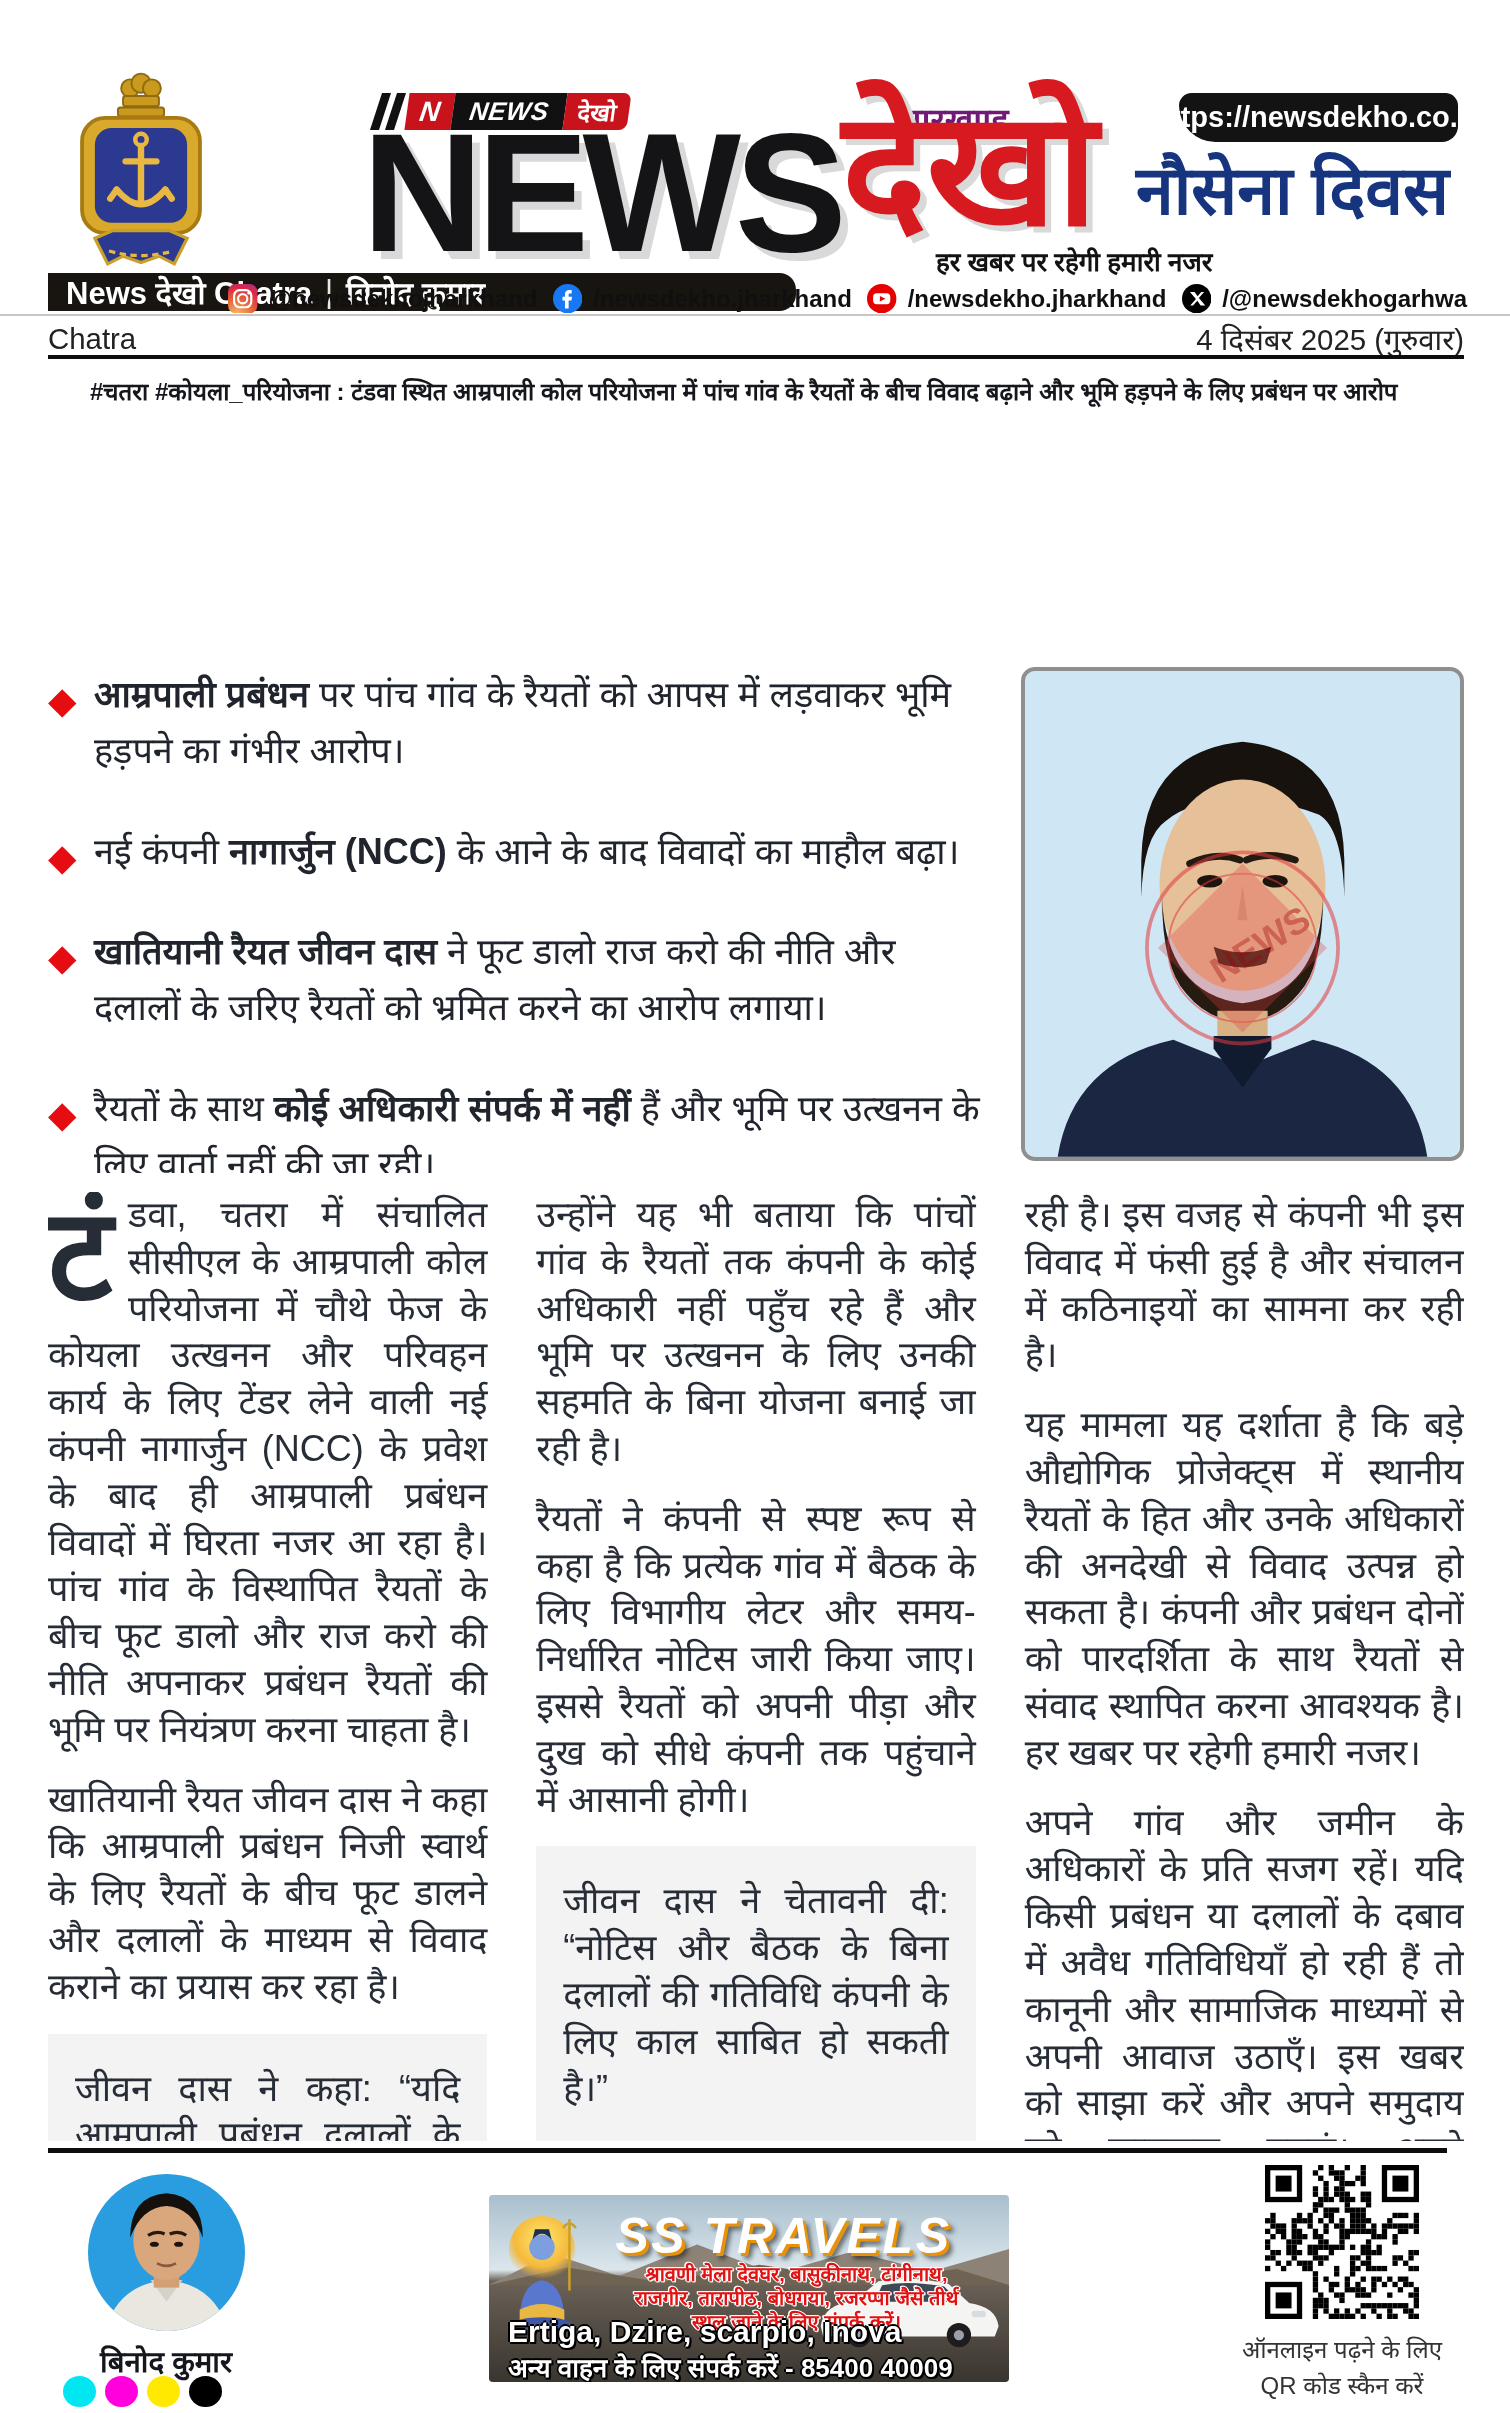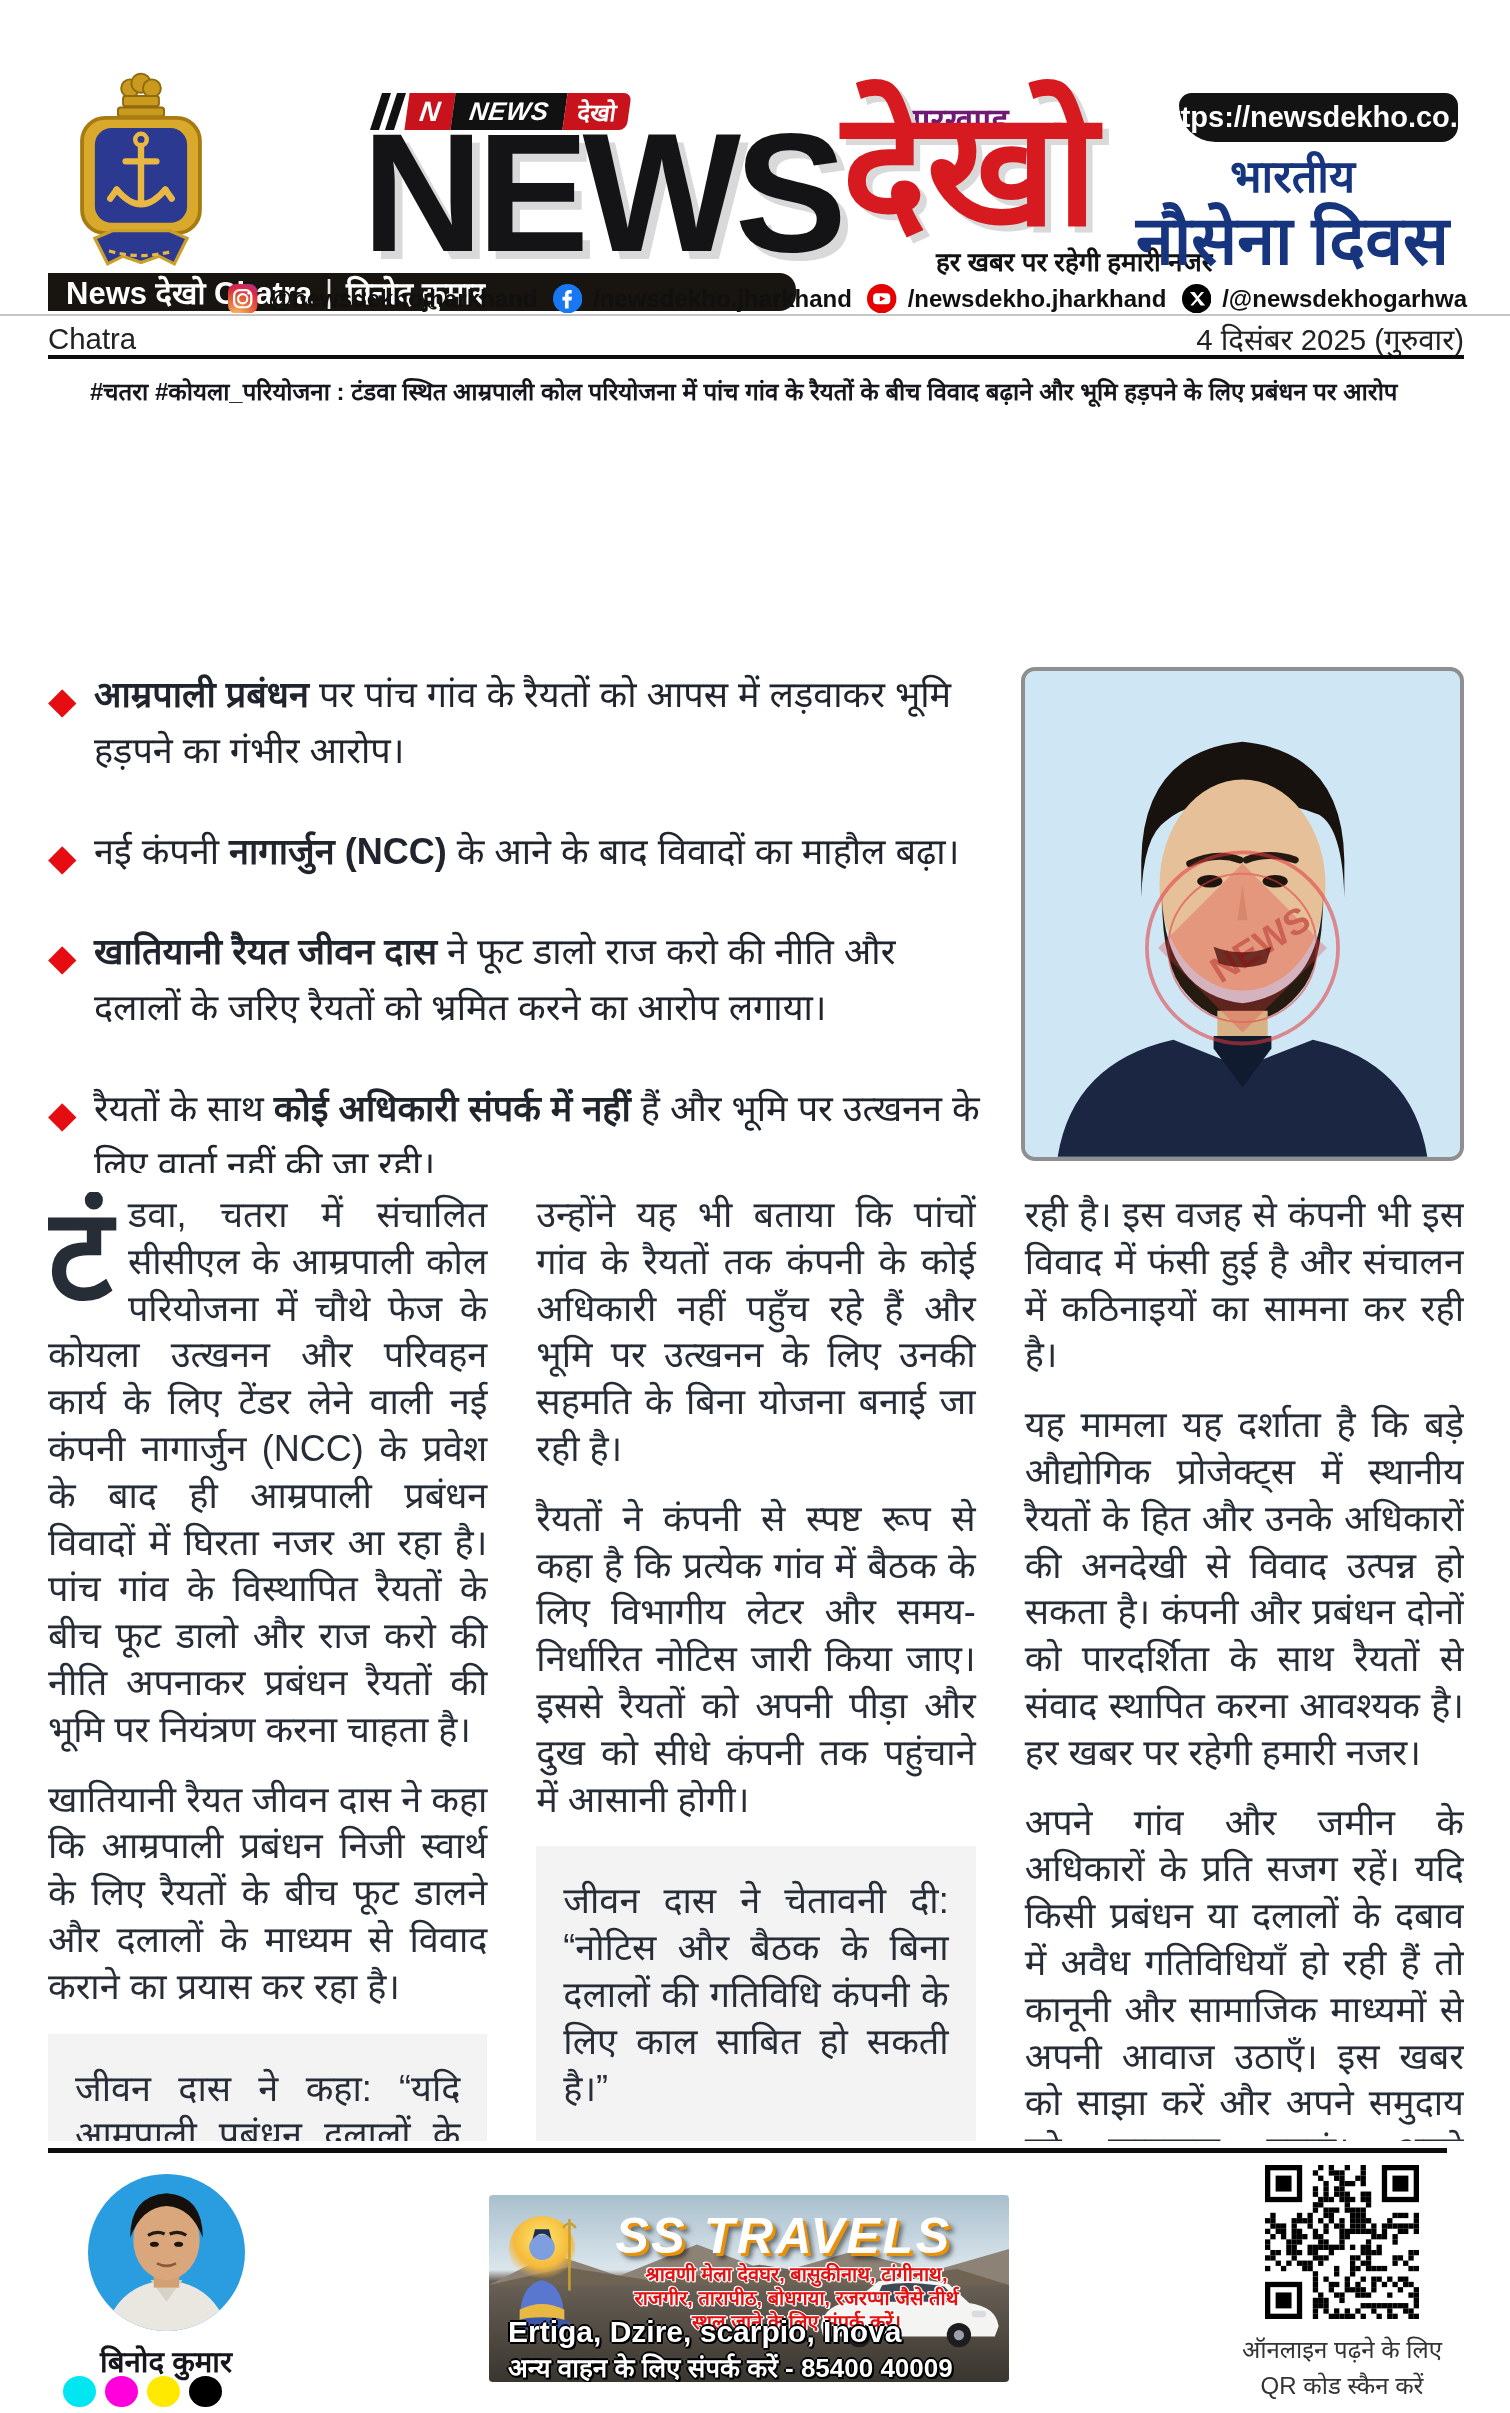--- a/index.html
+++ b/index.html
@@ -138,21 +138,20 @@
     <div class="bs-dekho">देखो</div>
   </div>
 
   <div class="abs brand-news">NEWS</div>
   <div class="abs brand-state">झारखण्ड</div>
   <div class="abs brand-dekho">देखो</div>
   <div class="abs brand-tagline">हर खबर पर रहेगी हमारी नजर</div>
 
   <div class="abs site-badge">https://newsdekho.co.in</div>
   <div class="abs navy-day">
-    <div class="l1">भारतीय</div>
     <div class="l2">नौसेना दिवस</div>
   </div>
 
   <div class="abs bureau-bar">
     <span>News देखो Chatra</span>
     <span class="sep">|</span>
     <span>बिनोद कुमार</span>
   </div>
 
   <div class="abs social-row">

